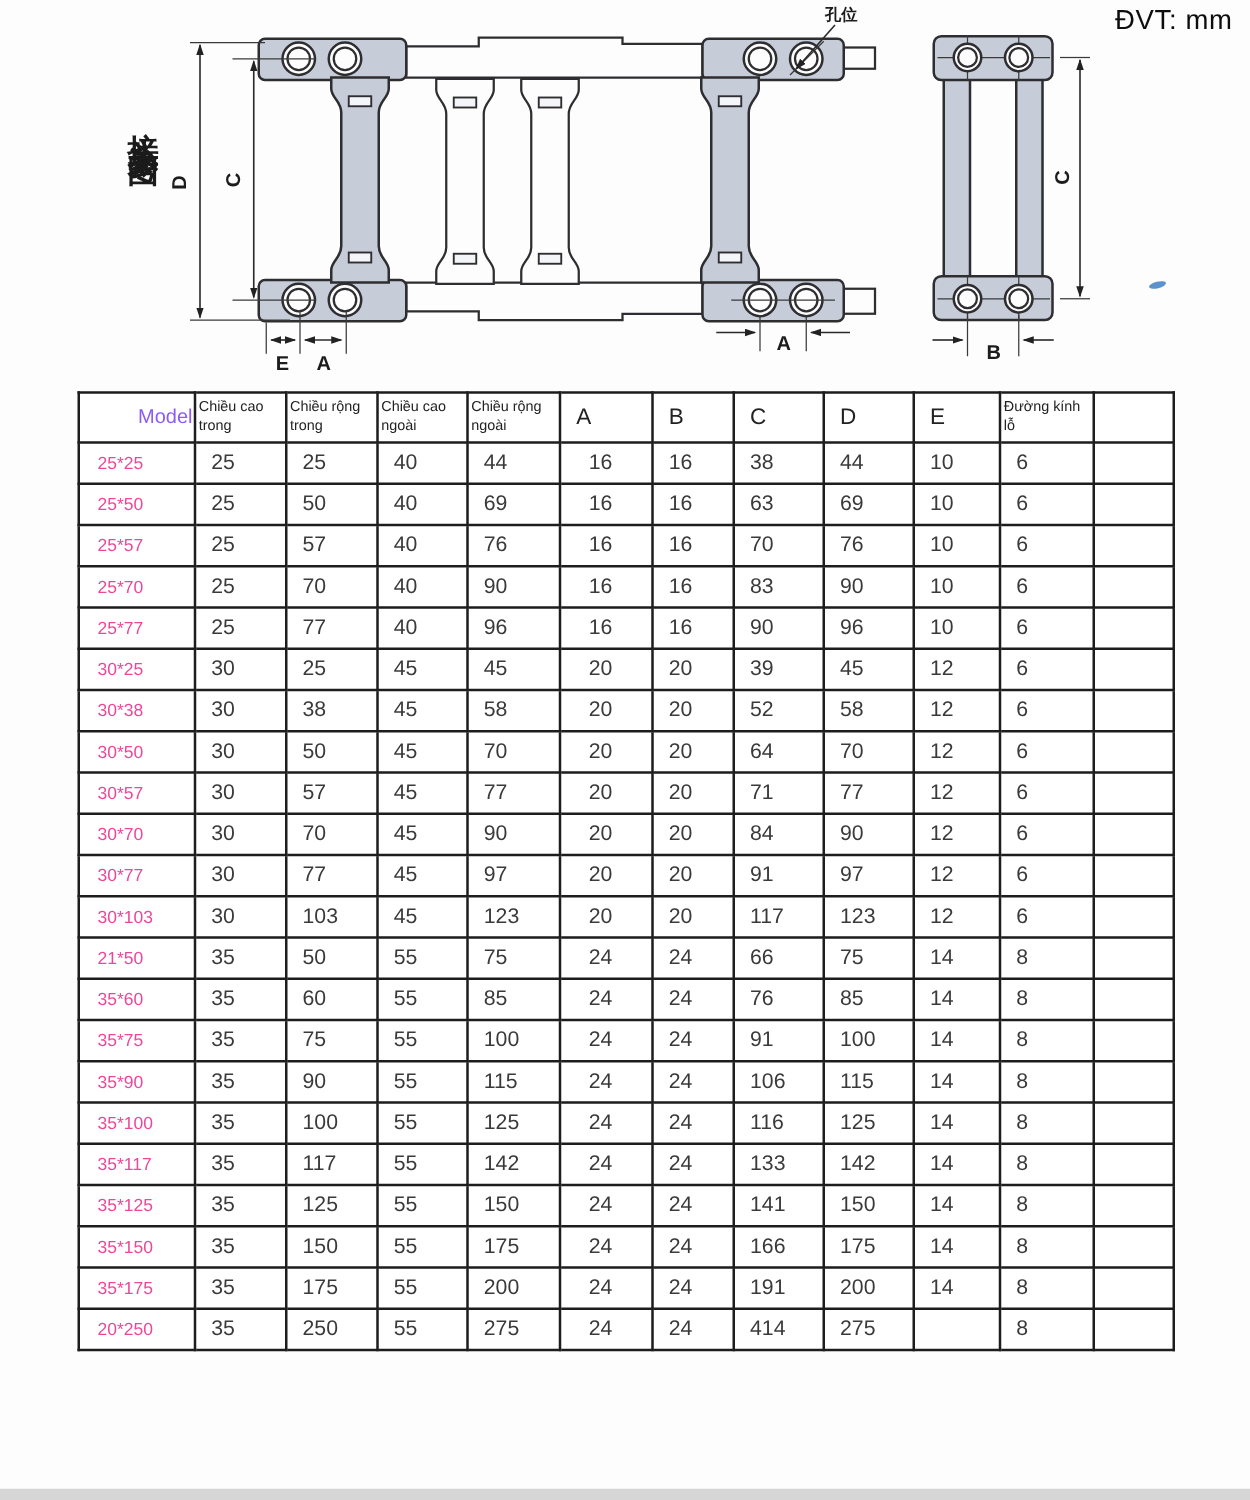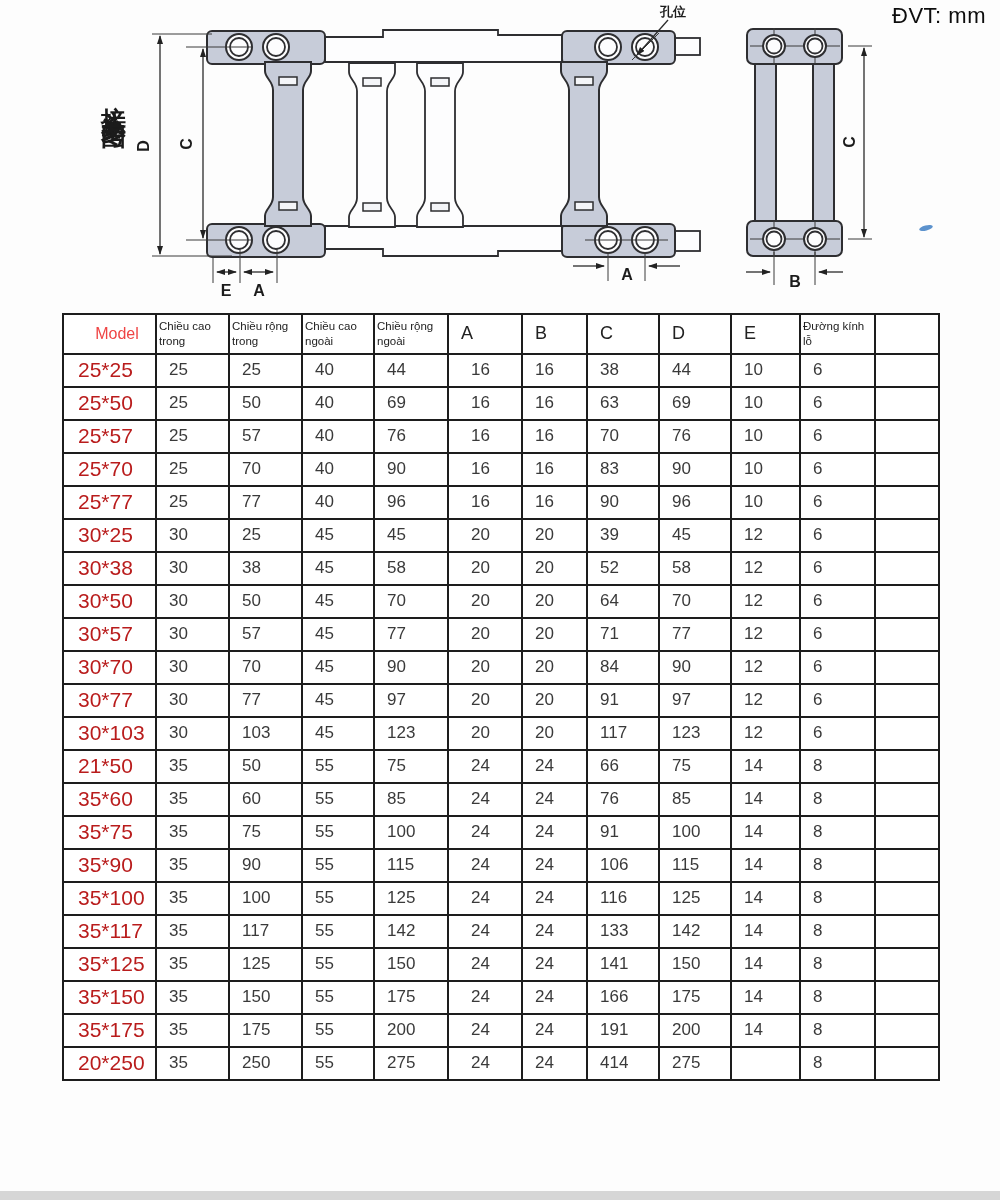--- a/index.html
+++ b/index.html
@@ -34,23 +34,23 @@
     border-collapse:collapse;table-layout:fixed;background:#fff;
   }
   .spec-table th,.spec-table td{
     border:2px solid #1d1d1d;overflow:hidden;white-space:normal;
   }
   .spec-table thead tr{height:36px;}
   .spec-table tbody tr{height:33px;}
   .spec-table td{
     font-size:17px;color:#3a3a3a;text-align:left;padding:0 2px 0 12px;
   }
-  .spec-table td:first-child{font-size:21px;color:#b91c1c;padding-left:14px;}
+  .spec-table td:first-child{font-size:14px;color:#ec4899;padding-left:14px;}
   .spec-table td:nth-child(6){padding-left:22px;}
-  th.h-model{font-size:16px;font-weight:400;text-align:center;padding-left:16px;color:#ef4444;}
+  th.h-model{font-size:16px;font-weight:400;text-align:right;padding-left:16px;color:#8b5cf6;}
   th.h-small{font-size:11.5px;font-weight:400;line-height:1.3;text-align:left;padding:4px 2px;color:#222;}
   th.h-letter{font-size:18px;font-weight:400;text-align:left;padding-left:12px;color:#222;}
   .bottom-strip{
     position:absolute;left:0;top:1191px;width:1000px;height:9px;background:#d6d6d6;
   }
 </style>
 </head>
 <body>
 
 <div class="drawing-wrap">

